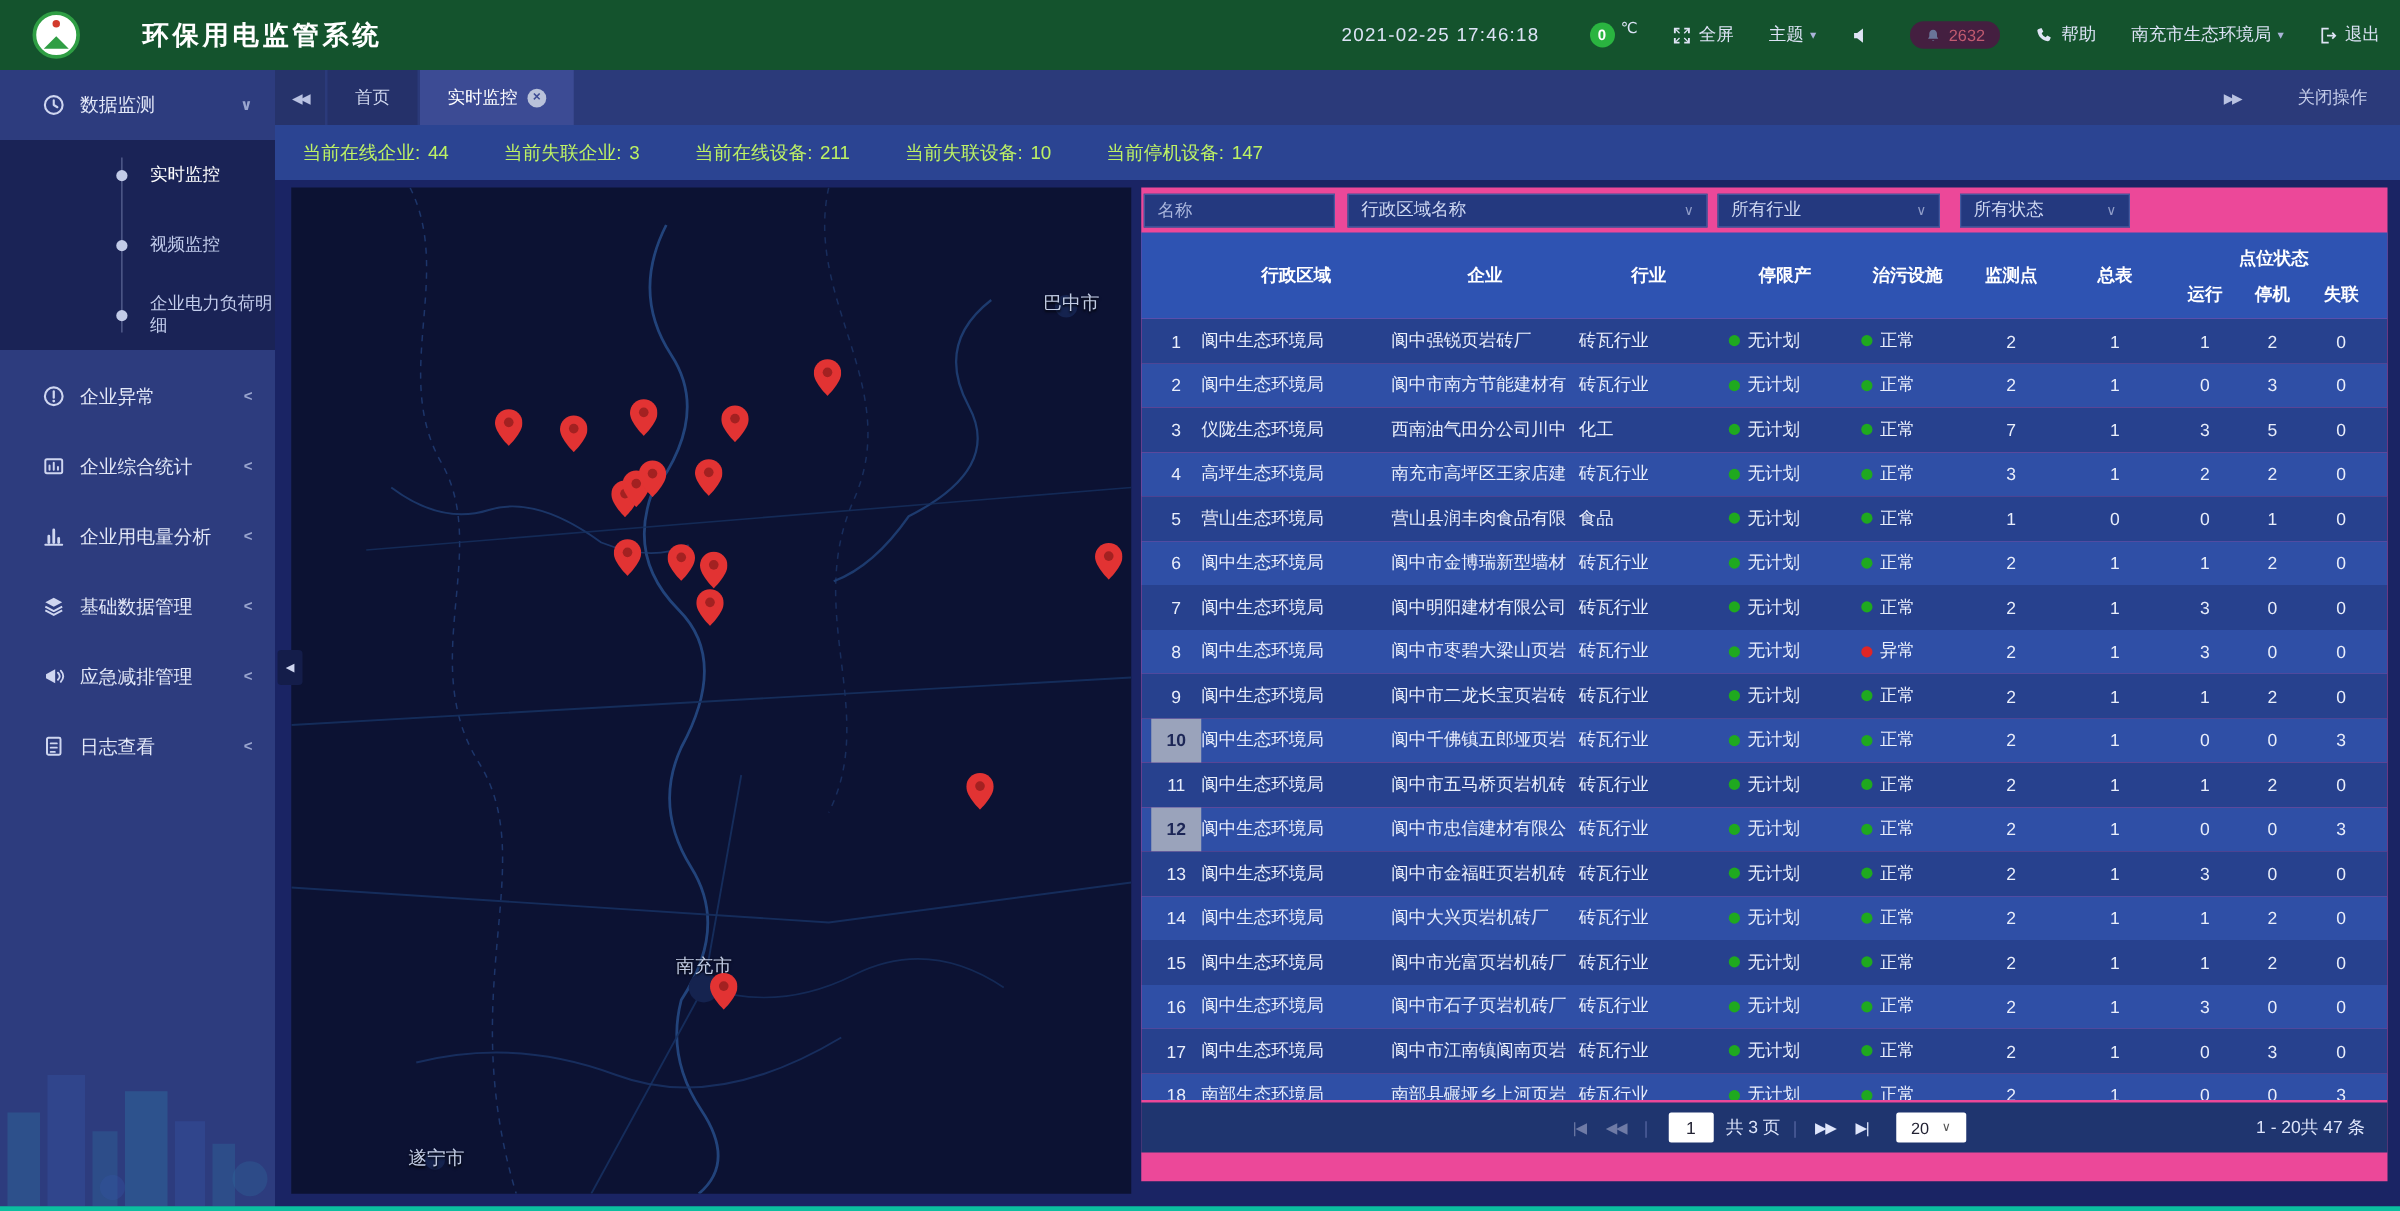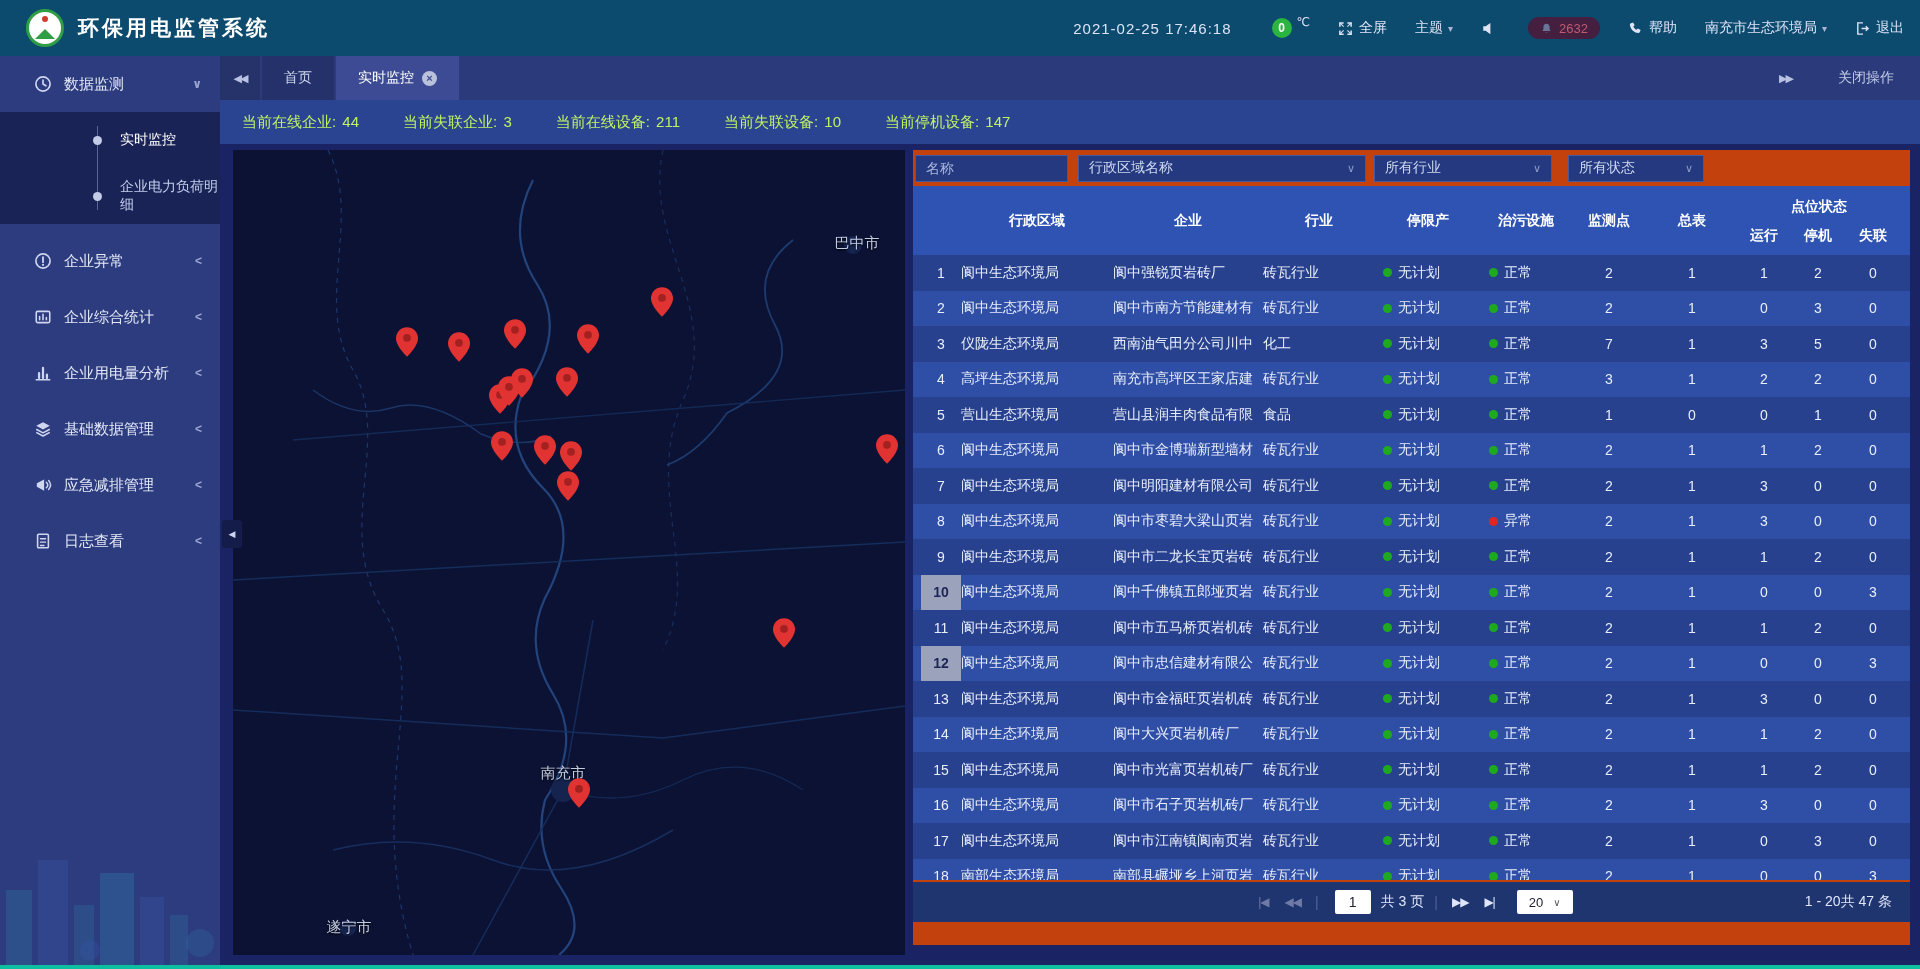--- a/index.html
+++ b/index.html
@@ -1,21 +1,21 @@
 <!DOCTYPE html>
 <html><head>
 <meta charset="utf-8">
 <style>
   html,body{margin:0;padding:0;width:1920px;height:969px;overflow:hidden;}
   .app{position:relative;width:1920px;height:969px;background:#1a2464;overflow:hidden;
        font-family:"Liberation Sans","DejaVu Sans",sans-serif;}
 
   
-  .topbar{position:absolute;left:0;top:0;width:1920px;height:56px;background:#0c4a6e;
-          display:flex;align-items:center;z-index:9;}
+  .topbar{position:absolute;left:0;top:0;width:1920px;height:56px;background:#14532d;
+          display:flex;align-items:center;z-index:9;gap:36px;}
   .logo{width:38px;height:38px;margin-left:26px;border-radius:50%;background:#fff;
         border:3px solid #2f9e44;box-sizing:border-box;position:relative;flex:none;}
   .logo-dot{position:absolute;left:13px;top:4px;width:6px;height:6px;border-radius:50%;background:#d23b2c;}
   .logo-hill{position:absolute;left:6px;bottom:5px;width:0;height:0;
              border-left:10px solid transparent;border-right:10px solid transparent;border-bottom:10px solid #2f9e44;}
   .app-title{margin-left:14px;font-size:21px;font-weight:bold;color:#ffffff;letter-spacing:3px;white-space:nowrap;}
   .top-right{margin-left:auto;display:flex;align-items:center;margin-right:16px;color:#dde3f6;font-size:14px;}
   .datetime{font-size:15px;letter-spacing:1px;}
   .temp{display:flex;align-items:flex-start;margin-left:40px;}
   .temp-circle{width:20px;height:20px;border-radius:50%;background:#2ab440;color:#fff;font-size:12px;
@@ -72,21 +72,21 @@
   
   .map-panel{position:absolute;left:233px;top:150px;width:672px;height:805px;background:#0c1233;
              overflow:hidden;cursor:grab;}
   .map-svg{position:absolute;left:0;top:0;width:100%;height:100%;}
   .map-city{position:absolute;transform:translate(-50%,-50%);color:#c2cce4;font-size:15px;
             white-space:nowrap;text-shadow:0 1px 2px #000;}
   .map-pin{position:absolute;width:22px;height:30px;margin-left:-11px;margin-top:-30px;cursor:pointer;}
   .map-pin svg{display:block;width:100%;height:100%;}
 
   
-  .panel{position:absolute;left:913px;top:150px;width:997px;height:795px;background:#c2410c;}
+  .panel{position:absolute;left:913px;top:150px;width:997px;height:795px;background:#ec4899;}
   .filters{height:36px;display:flex;align-items:center;}
   .f-input,.f-select{box-sizing:border-box;height:27px;background:#24397f;border:1px solid #44599e;
             color:#cfd8f2;font-size:14px;padding:0 10px;display:flex;align-items:center;}
   input.f-input{outline:none;}
   input.f-input::placeholder{color:#aab6dd;}
   .f-select{justify-content:space-between;cursor:pointer;}
   .f-select .caret{color:#8f9cc8;font-size:11px;}
   .f-name{margin-left:2px;width:153px;}
   .f-region{margin-left:10px;width:288px;}
   .f-industry{margin-left:8px;width:178px;}
@@ -211,20 +211,24 @@
             </svg>
           </span>
           <span class="side-label">数据监测</span>
           <span class="side-chevron">∨</span>
         </div>
         <div class="submenu">
           <span class="rail"></span>
           <div class="sub-item active">
             <span class="sub-dot"></span>
             <span class="sub-label">实时监控</span>
+          </div>
+          <div class="sub-item">
+            <span class="sub-dot"></span>
+            <span class="sub-label">视频监控</span>
           </div>
           <div class="sub-item">
             <span class="sub-dot"></span>
             <span class="sub-label">企业电力负荷明细</span>
           </div>
         </div>
         <div class="menu-gap"></div>
         <div class="side-item">
           <span class="side-icon">
             <svg viewBox="0 0 16 16">

